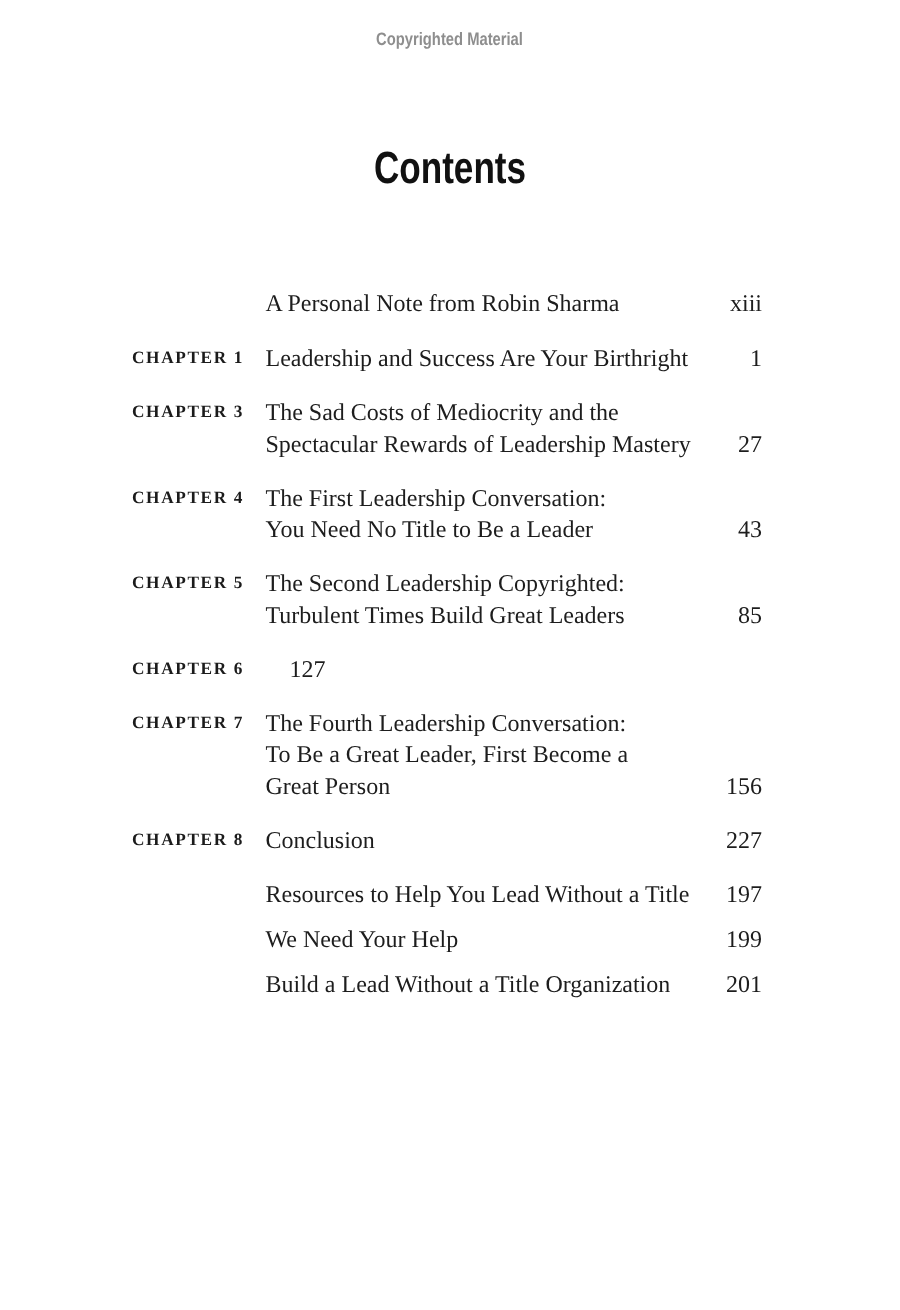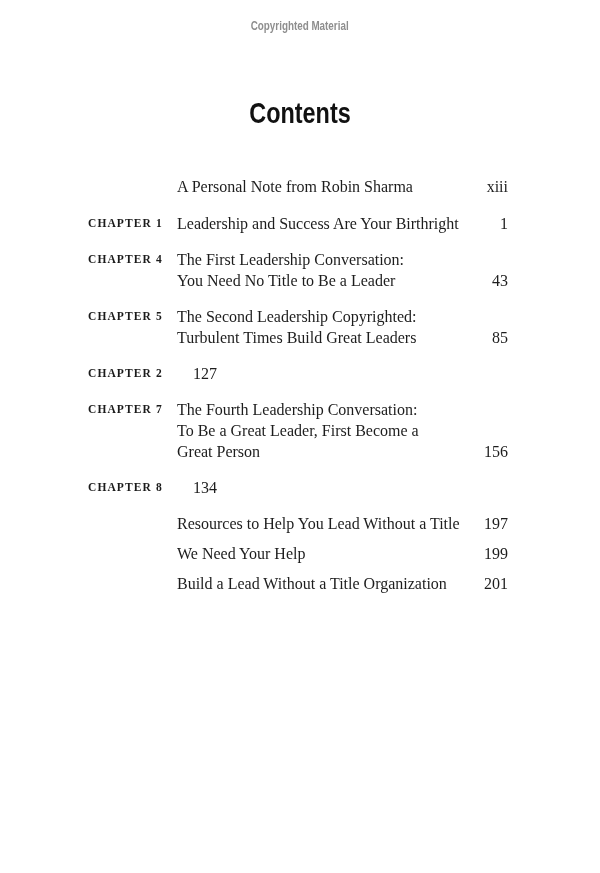--- a/index.html
+++ b/index.html
@@ -39,21 +39,21 @@
     text-align: center;
     font-family: "Liberation Sans", sans-serif;
     font-weight: bold;
     font-size: 30px;
     line-height: 34px;
     color: #111111;
   }
   .contents-title .squeeze { transform: scaleX(0.78); }
   .toc {
     position: absolute;
-    top: 176px;
+    top: 192px;
     left: 88px;
     width: 420px;
   }
   .row {
     display: flex;
     align-items: flex-start;
     font-size: 16px;
     line-height: 21px;
     margin-bottom: 15px;
   }
@@ -101,51 +101,58 @@
       <span class="pagenum">xiii</span>
     </div>
 
     <div class="row">
       <span class="label">CHAPTER 1</span>
       <span class="title">Leadership and Success Are Your Birthright</span>
       <span class="pagenum">1</span>
     </div>
 
 
+    <div class="row">
+      <span class="label">CHAPTER 3</span>
+      <span class="title">The Sad Costs of Mediocrity and the
+Spectacular Rewards of Leadership Mastery</span>
+      <span class="pagenum">27</span>
+    </div>
 
     <div class="row">
       <span class="label">CHAPTER 4</span>
       <span class="title">The First Leadership Conversation:
 You Need No Title to Be a Leader</span>
       <span class="pagenum">43</span>
     </div>
 
     <div class="row">
       <span class="label">CHAPTER 5</span>
       <span class="title">The Second Leadership Copyrighted:
 Turbulent Times Build Great Leaders</span>
       <span class="pagenum">85</span>
     </div>
 
     <div class="row">
-      <span class="label">CHAPTER 2</span>
+      <span class="label">CHAPTER 6</span>
       <span class="pagenum">127</span>
     </div>
 
     <div class="row">
       <span class="label">CHAPTER 7</span>
       <span class="title">The Fourth Leadership Conversation:
 To Be a Great Leader, First Become a
 Great Person</span>
       <span class="pagenum">156</span>
     </div>
 
     <div class="row">
       <span class="label">CHAPTER 8</span>
-      <span class="pagenum">134</span>
+      <span class="title">Conclusion</span>
+      <span class="pagenum">227</span>
     </div>
 
     <div class="row row-back row-back-first">
       <span class="label"></span>
       <span class="title">Resources to Help You Lead Without a Title</span>
       <span class="pagenum">197</span>
     </div>
 
     <div class="row row-back">
       <span class="label"></span>

